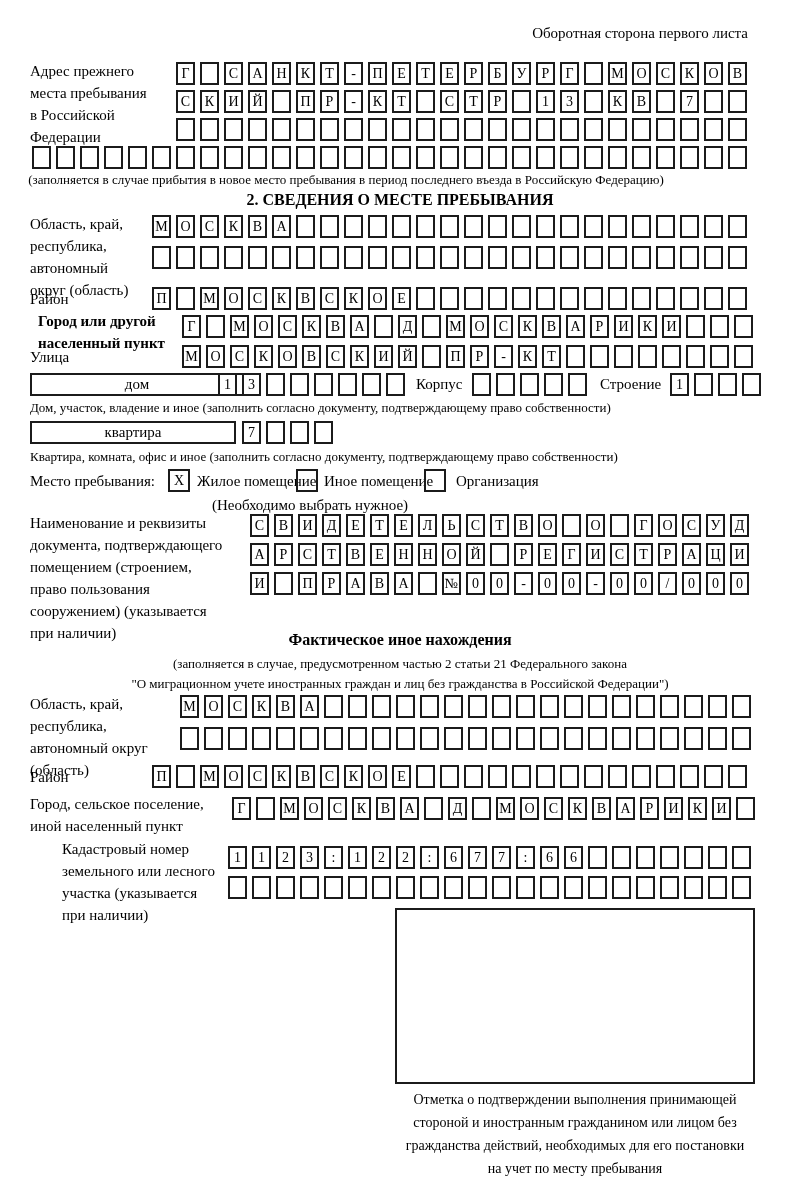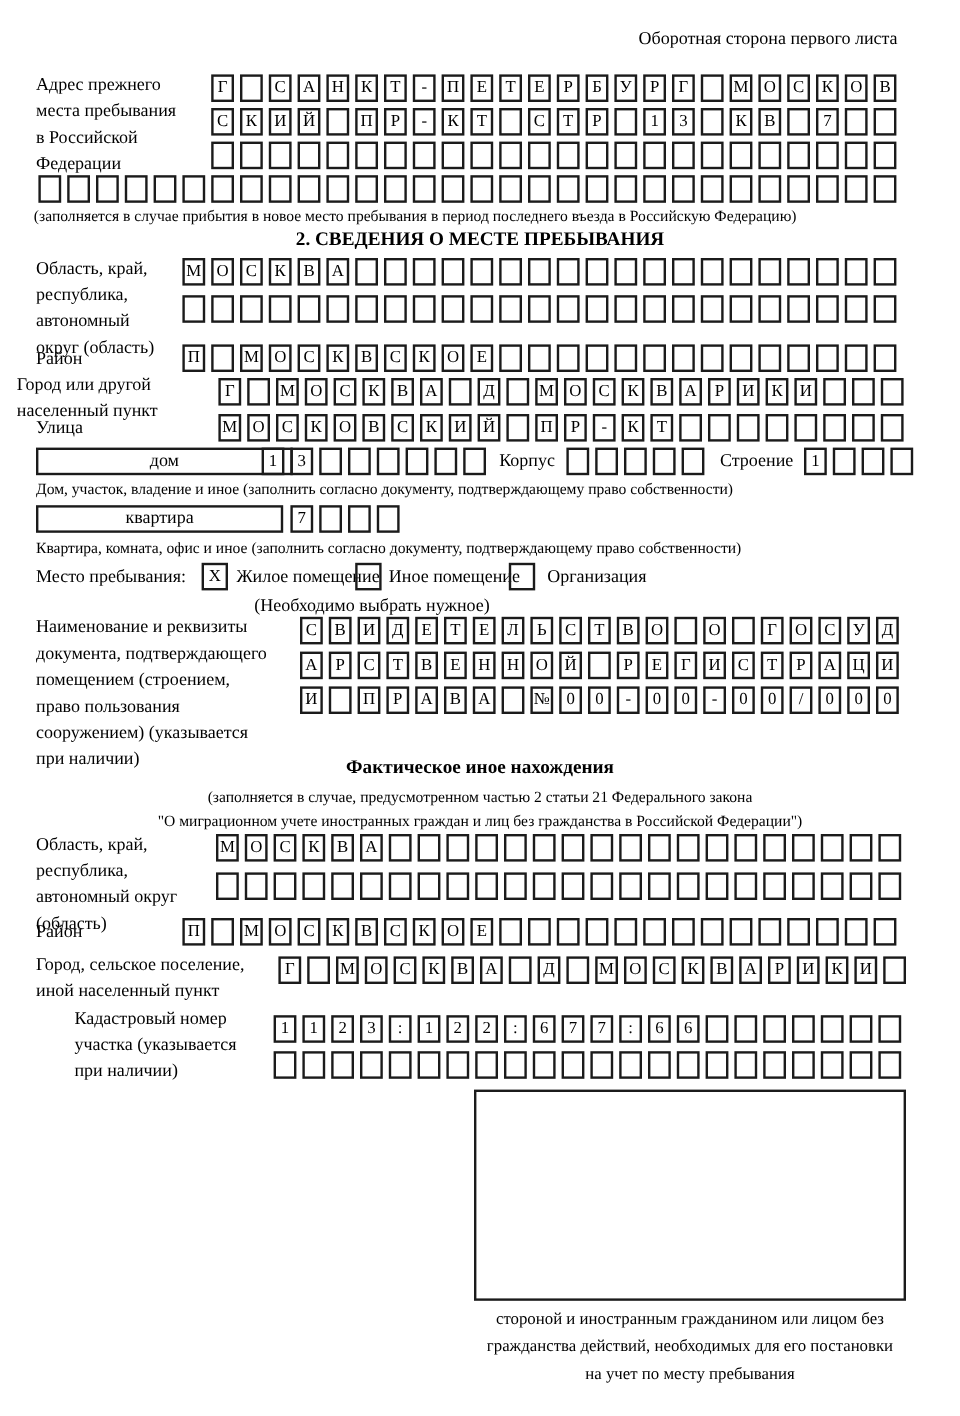--- a/index.html
+++ b/index.html
@@ -230,21 +230,21 @@
       <span class="cell"></span>
       <span class="cell"></span>
       <span class="cell"></span>
       <span class="cell"></span>
       <span class="cell"></span>
       <span class="cell"></span>
       <span class="cell"></span>
       <span class="cell"></span>
     </div>
 
-  <div class="abs" style="left:14px;top:310px;width:150px;">
+  <div class="abs" style="left:38px;top:310px;width:150px;font-weight:bold;">
     <div class="lbl">Город или другой</div>
     <div class="lbl">населенный пункт</div>
   </div>
   <div class="abs cells" style="left:182px;top:315px;">
       <span class="cell">Г</span>
       <span class="cell"></span>
       <span class="cell">М</span>
       <span class="cell">О</span>
       <span class="cell">С</span>
       <span class="cell">К</span>
@@ -536,20 +536,21 @@
       <span class="cell">А</span>
       <span class="cell">Р</span>
       <span class="cell">И</span>
       <span class="cell">К</span>
       <span class="cell">И</span>
       <span class="cell"></span>
     </div>
 
   <div class="abs" style="left:30px;top:838px;width:200px;margin-left:32px;">
     <div class="lbl">Кадастровый номер</div>
+    <div class="lbl">земельного или лесного</div>
     <div class="lbl">участка (указывается</div>
     <div class="lbl">при наличии)</div>
   </div>
   <div class="abs cells" style="left:228px;top:846px;">
       <span class="cell">1</span>
       <span class="cell">1</span>
       <span class="cell">2</span>
       <span class="cell">3</span>
       <span class="cell">:</span>
       <span class="cell">1</span>
@@ -590,18 +591,19 @@
       <span class="cell"></span>
       <span class="cell"></span>
       <span class="cell"></span>
       <span class="cell"></span>
       <span class="cell"></span>
       <span class="cell"></span>
     </div>
 
   <div class="abs bigbox" style="left:395px;top:908px;width:360px;height:176px;"></div>
   <div class="abs" style="left:365px;top:1088px;width:420px;">
+    <div class="center" style="font-size:14px;line-height:23px;">Отметка о подтверждении выполнения принимающей</div>
     <div class="center" style="font-size:14px;line-height:23px;">стороной и иностранным гражданином или лицом без</div>
     <div class="center" style="font-size:14px;line-height:23px;">гражданства действий, необходимых для его постановки</div>
     <div class="center" style="font-size:14px;line-height:23px;">на учет по месту пребывания</div>
   </div>
 
 </div>
 
 </body></html>

